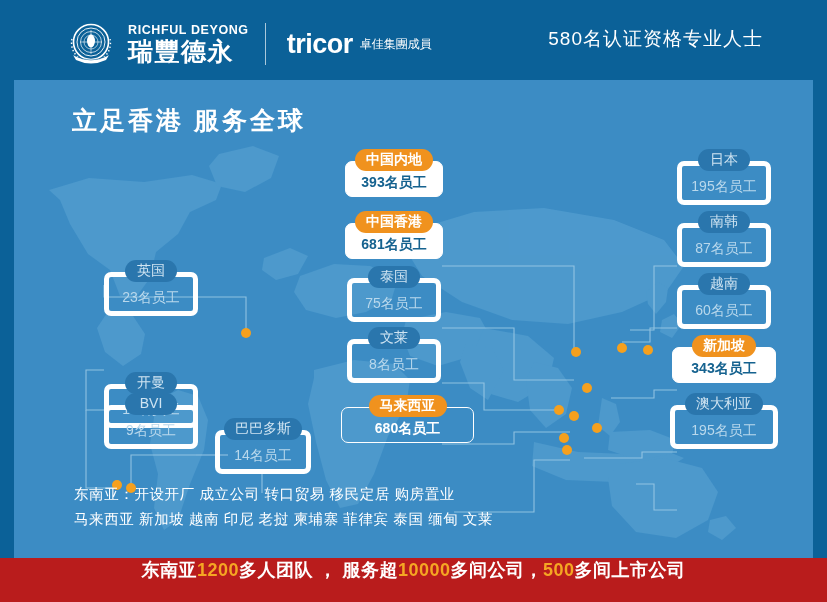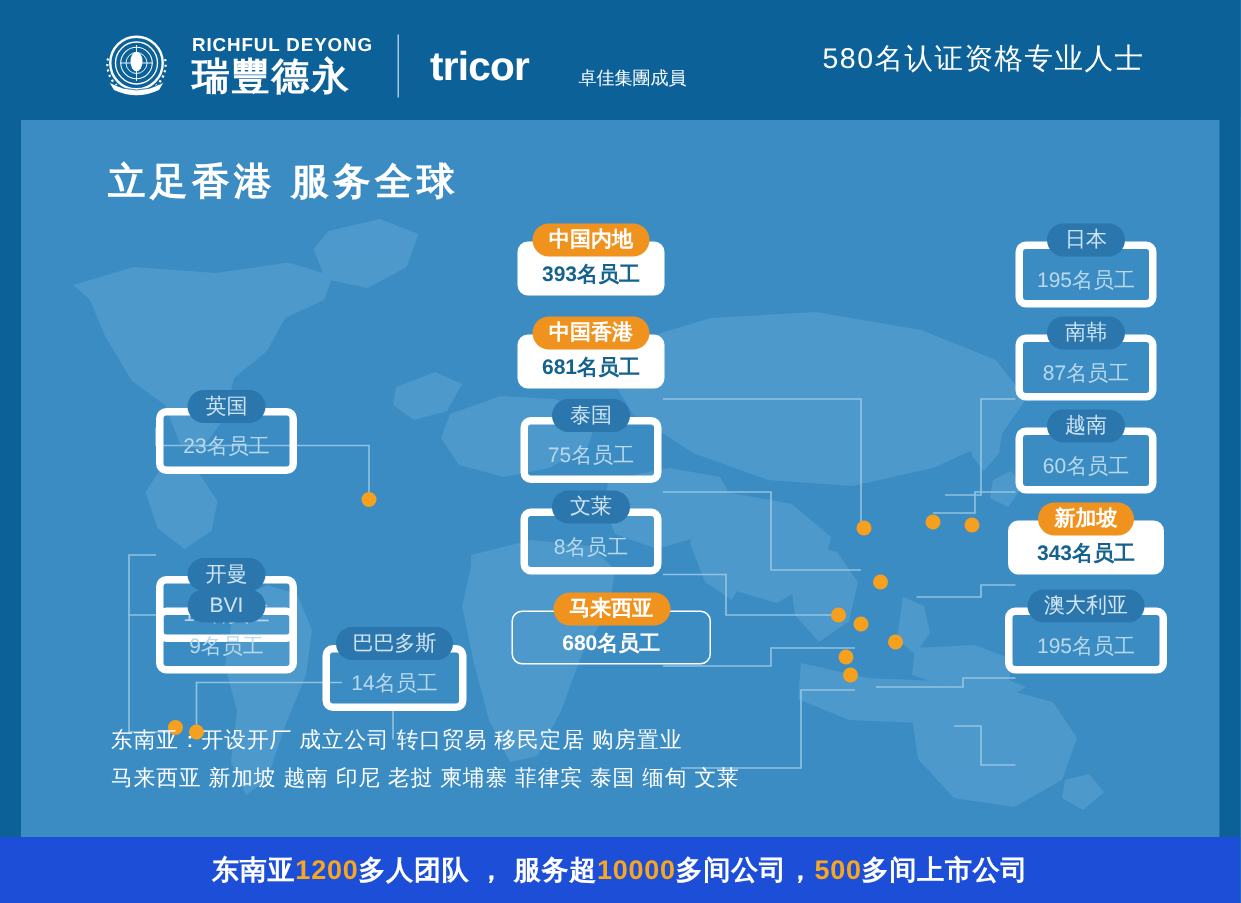--- a/index.html
+++ b/index.html
@@ -27,27 +27,27 @@
     letter-spacing: 0.6px; line-height: 14px; white-space: nowrap;
   }
   .logo-cn {
     color: #ffffff; font-size: 25px; font-weight: bold;
     letter-spacing: 1.5px; line-height: 29px; white-space: nowrap;
   }
   .logo-divider {
     width: 1px; height: 42px; background: rgba(255,255,255,0.65);
     margin: 0 11px 0 6px;
   }
-  .tricor-block { display: flex; align-items: flex-end; gap: 7px; }
+  .tricor-block { display: flex; align-items: center; gap: 7px; }
   .tricor {
     color: #ffffff; font-size: 27px; font-weight: bold;
     letter-spacing: -0.5px; line-height: 30px; white-space: nowrap;
   }
   .tricor-sub {
-    color: #ffffff; font-size: 12px; line-height: 14px; white-space: nowrap; margin-left: 26px;
+    color: #ffffff; font-size: 12px; line-height: 14px; white-space: nowrap;
   }
   .header-right {
     position: absolute; right: 64px; top: 0; height: 78px;
     display: flex; align-items: center;
   }
   .header-right span {
     color: #ffffff; font-size: 19px; letter-spacing: 1px; white-space: nowrap;
   }
 
   
@@ -98,21 +98,21 @@
   
   .notes { position: absolute; left: 60px; top: 402px; }
   .notes .line {
     color: #ffffff; font-size: 14.5px; line-height: 25px;
     letter-spacing: 0.6px; white-space: nowrap;
   }
 
   
   .footer {
     position: absolute; left: 0; top: 558px; width: 827px; height: 44px;
-    background: #1d4ed8; display: flex; align-items: center; justify-content: center;
+    background: #b91c1c; display: flex; justify-content: center;
   }
   .footer .txt {
     color: #ffffff; font-size: 18px; font-weight: bold; letter-spacing: 0.5px;
     white-space: nowrap;
   }
   .footer .num { color: #f5a623; }
 </style>
 </head>
 <body>
 

